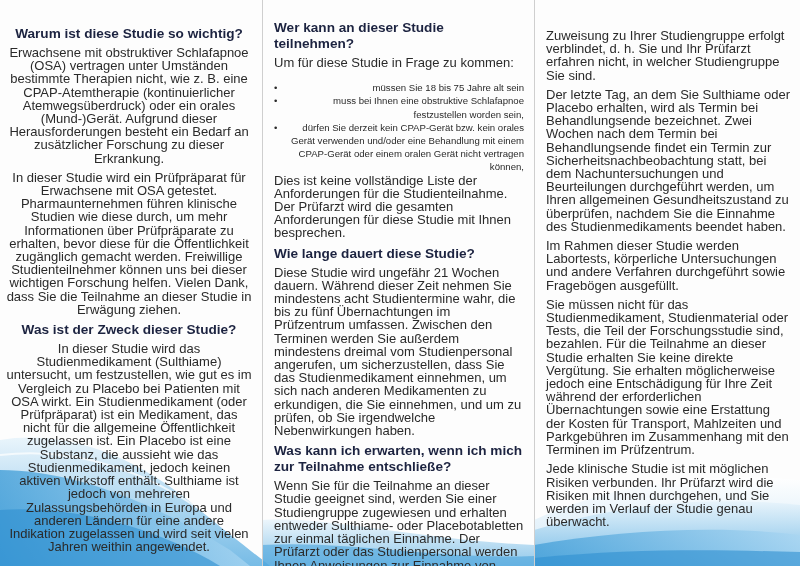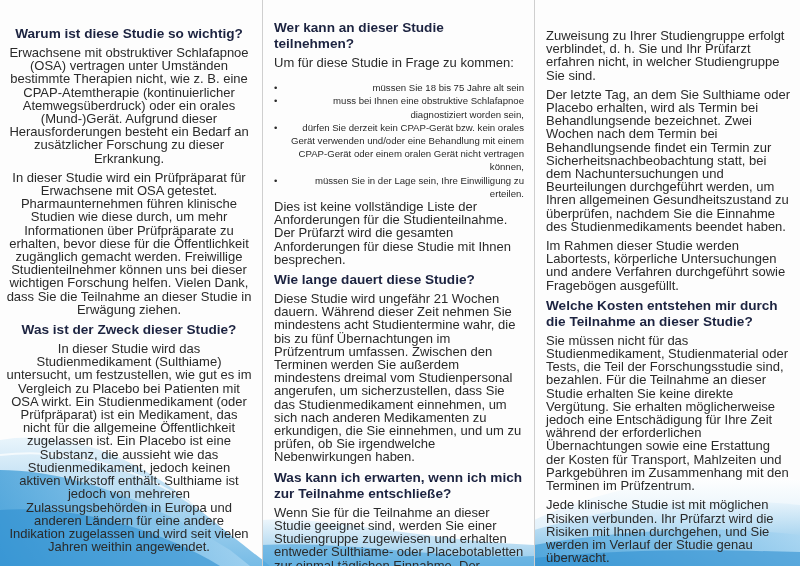--- a/index.html
+++ b/index.html
@@ -71,31 +71,29 @@
   <p>In dieser Studie wird ein Prüfpräparat für Erwachsene mit OSA getestet. Pharmaunternehmen führen klinische Studien wie diese durch, um mehr Informationen über Prüfpräparate zu erhalten, bevor diese für die Öffentlichkeit zugänglich gemacht werden. Freiwillige Studienteilnehmer können uns bei dieser wichtigen Forschung helfen. Vielen Dank, dass Sie die Teilnahme an dieser Studie in Erwägung ziehen.</p>
   <h2>Was ist der Zweck dieser Studie?</h2>
   <p>In dieser Studie wird das Studienmedikament (Sulthiame) untersucht, um festzustellen, wie gut es im Vergleich zu Placebo bei Patienten mit OSA wirkt. Ein Studienmedikament (oder Prüfpräparat) ist ein Medikament, das nicht für die allgemeine Öffentlichkeit zugelassen ist. Ein Placebo ist eine Substanz, die aussieht wie das Studienmedikament, jedoch keinen aktiven Wirkstoff enthält. Sulthiame ist jedoch von mehreren Zulassungsbehörden in Europa und anderen Ländern für eine andere Indikation zugelassen und wird seit vielen Jahren weithin angewendet.</p>
 </div>
 
 <div class="col col-2">
   <h2>Wer kann an dieser Studie teilnehmen?</h2>
   <p style="margin-bottom:12px">Um für diese Studie in Frage zu kommen:</p>
   <ul>
     <li>müssen Sie 18 bis 75 Jahre alt sein</li>
-    <li>muss bei Ihnen eine obstruktive Schlafapnoe diagnostiziert worden sein,</li>
+    <li>muss bei Ihnen eine obstruktive Schlafapnoe festzustellen worden sein,</li>
     <li>dürfen Sie derzeit kein CPAP-Gerät bzw. kein orales Gerät verwenden und/oder eine Behandlung mit einem CPAP-Gerät oder einem oralen Gerät nicht vertragen können,</li>
-    <li>müssen Sie in der Lage sein, Ihre Einwilligung zu erteilen.</li>
   </ul>
   <p>Dies ist keine vollständige Liste der Anforderungen für die Studienteilnahme. Der Prüfarzt wird die gesamten Anforderungen für diese Studie mit Ihnen besprechen.</p>
   <h2>Wie lange dauert diese Studie?</h2>
   <p>Diese Studie wird ungefähr 21 Wochen dauern. Während dieser Zeit nehmen Sie mindestens acht Studientermine wahr, die bis zu fünf Übernachtungen im Prüfzentrum umfassen. Zwischen den Terminen werden Sie außerdem mindestens dreimal vom Studienpersonal angerufen, um sicherzustellen, dass Sie das Studienmedikament einnehmen, um sich nach anderen Medikamenten zu erkundigen, die Sie einnehmen, und um zu prüfen, ob Sie irgendwelche Nebenwirkungen haben.</p>
   <h2>Was kann ich erwarten, wenn ich mich zur Teilnahme entschließe?</h2>
   <p>Wenn Sie für die Teilnahme an dieser Studie geeignet sind, werden Sie einer Studiengruppe zugewiesen und erhalten entweder Sulthiame- oder Placebotabletten zur einmal täglichen Einnahme. Der Prüfarzt oder das Studienpersonal werden Ihnen Anweisungen zur Einnahme von Sulthiame oder des Placebos geben und Sie werden auch schriftliche Anweisungen erhalten.</p>
 </div>
 
 <div class="col col-3">
   <p>Zuweisung zu Ihrer Studiengruppe erfolgt verblindet, d. h. Sie und Ihr Prüfarzt erfahren nicht, in welcher Studiengruppe Sie sind.</p>
   <p>Der letzte Tag, an dem Sie Sulthiame oder Placebo erhalten, wird als Termin bei Behandlungsende bezeichnet. Zwei Wochen nach dem Termin bei Behandlungsende findet ein Termin zur Sicherheitsnachbeobachtung statt, bei dem Nachuntersuchungen und Beurteilungen durchgeführt werden, um Ihren allgemeinen Gesundheitszustand zu überprüfen, nachdem Sie die Einnahme des Studienmedikaments beendet haben.</p>
   <p>Im Rahmen dieser Studie werden Labortests, körperliche Untersuchungen und andere Verfahren durchgeführt sowie Fragebögen ausgefüllt.</p>
-  <h2>Welche Kosten entstehen mir durch die Teilnahme an dieser Studie?</h2>
   <p>Sie müssen nicht für das Studienmedikament, Studienmaterial oder Tests, die Teil der Forschungsstudie sind, bezahlen. Für die Teilnahme an dieser Studie erhalten Sie keine direkte Vergütung. Sie erhalten möglicherweise jedoch eine Entschädigung für Ihre Zeit während der erforderlichen Übernachtungen sowie eine Erstattung der Kosten für Transport, Mahlzeiten und Parkgebühren im Zusammenhang mit den Terminen im Prüfzentrum.</p>
   <p>Jede klinische Studie ist mit möglichen Risiken verbunden. Ihr Prüfarzt wird die Risiken mit Ihnen durchgehen, und Sie werden im Verlauf der Studie genau überwacht.</p>
 </div>
 
 </body></html>

